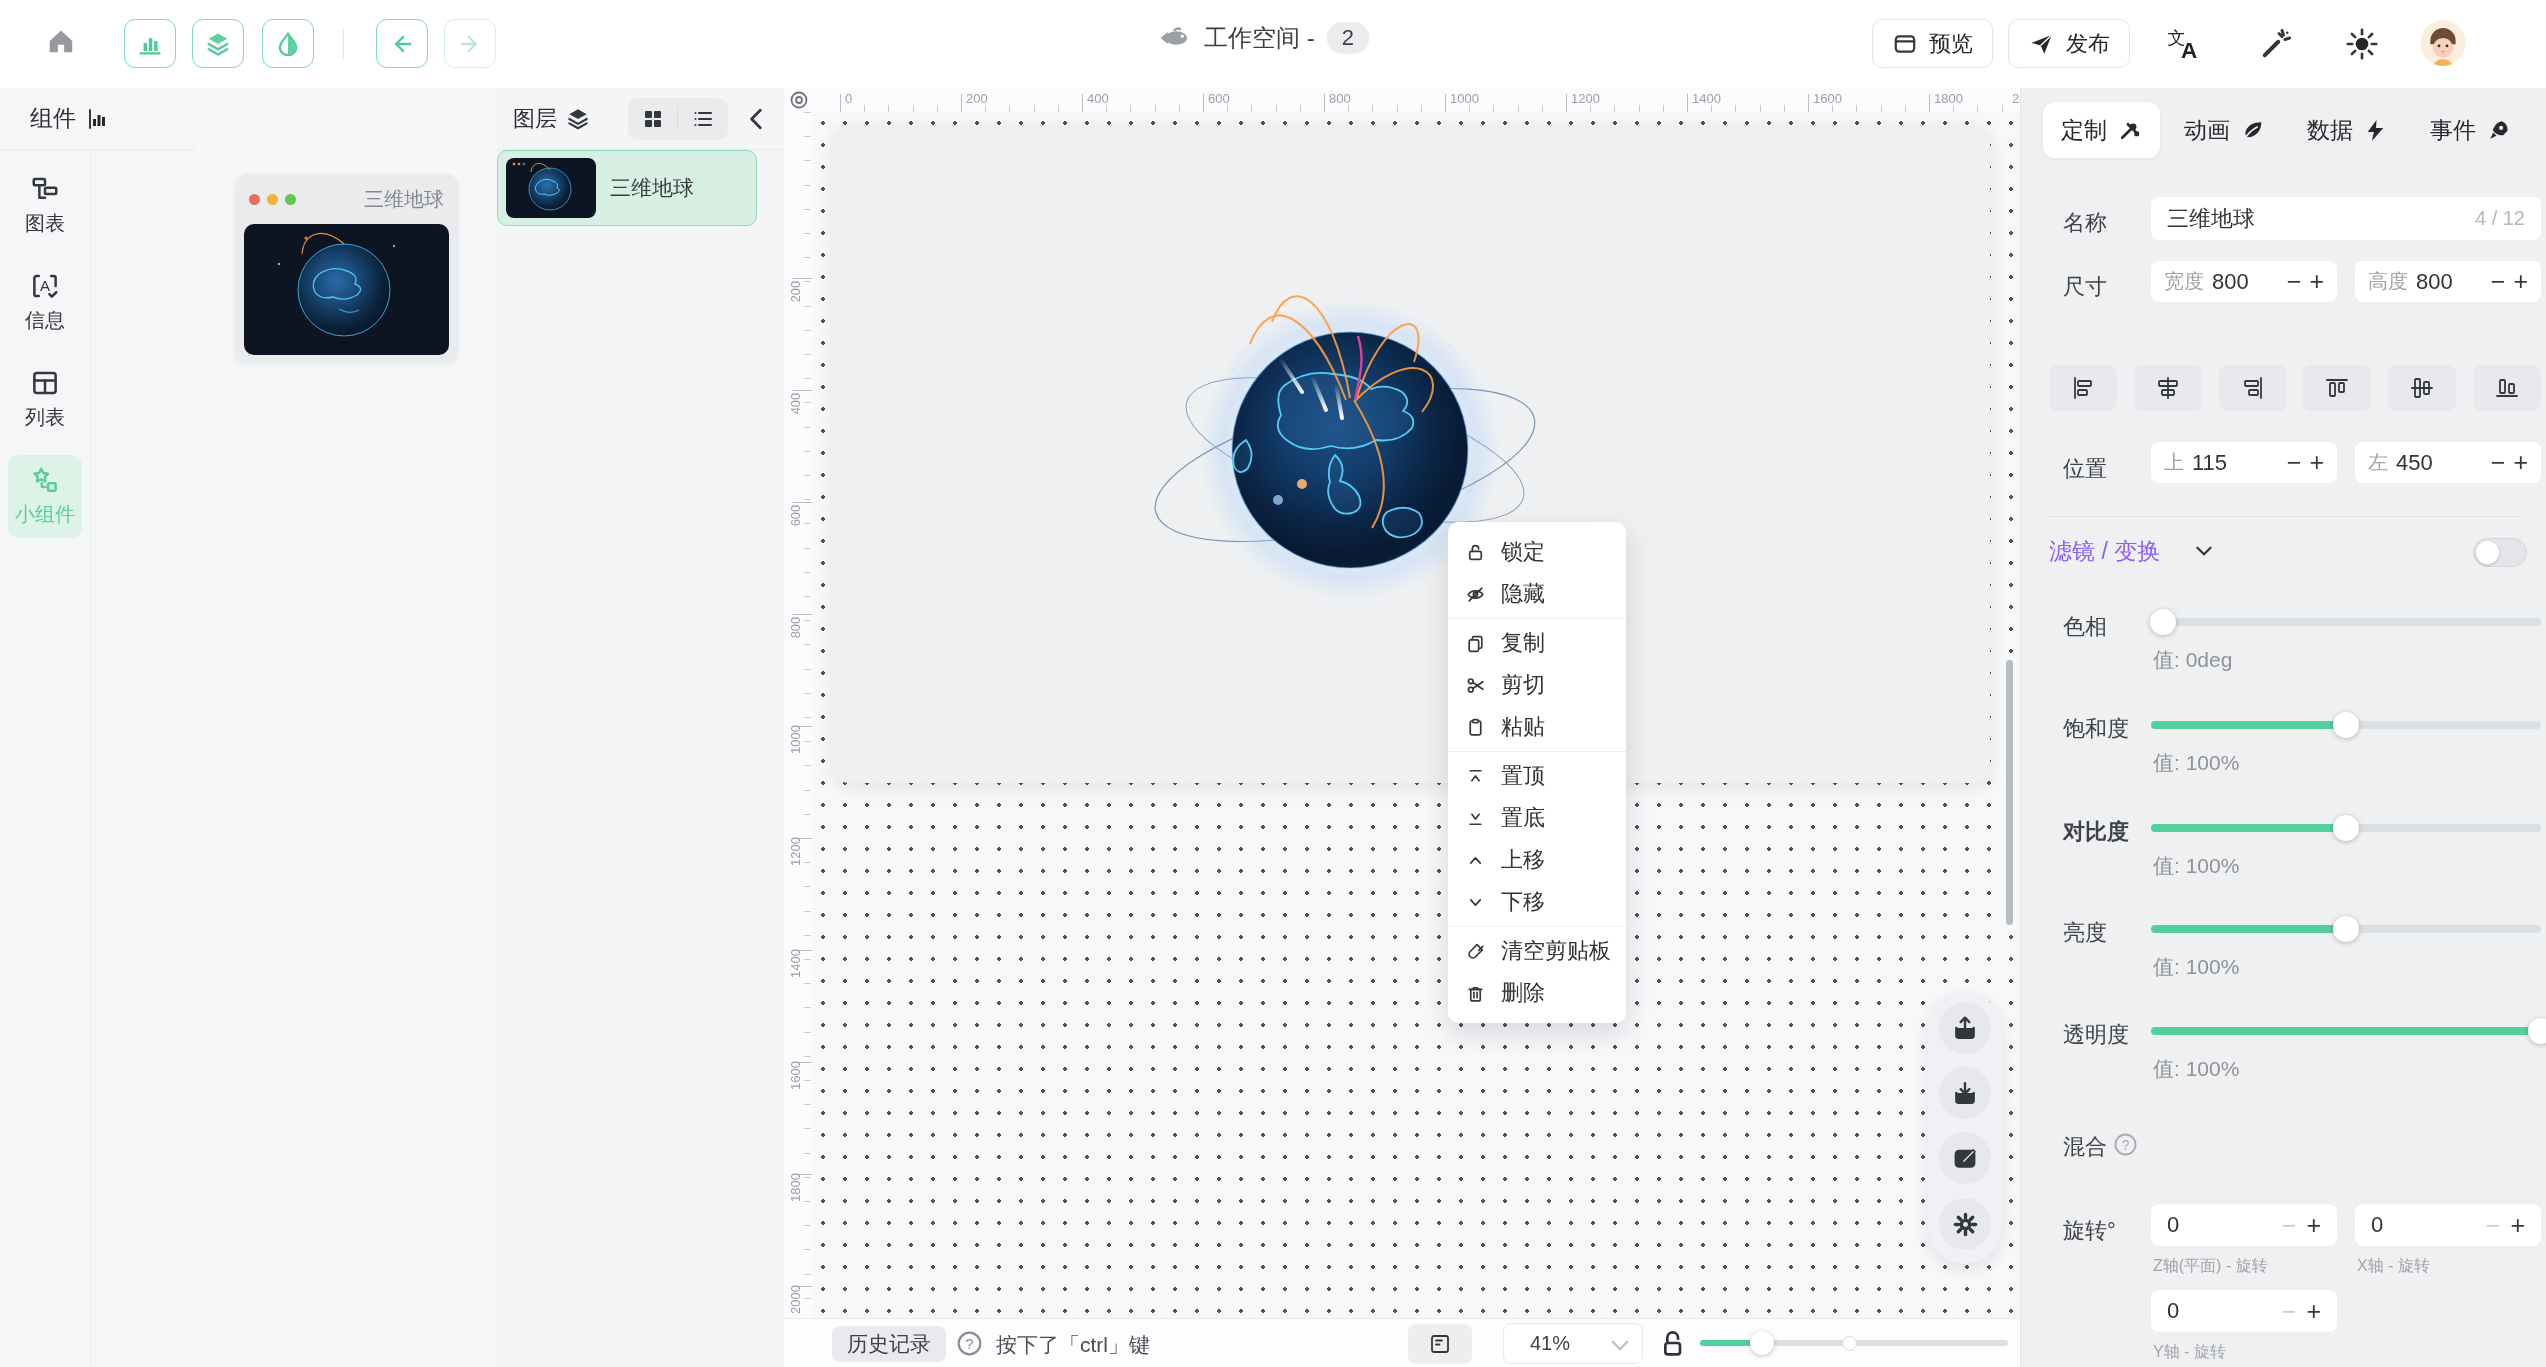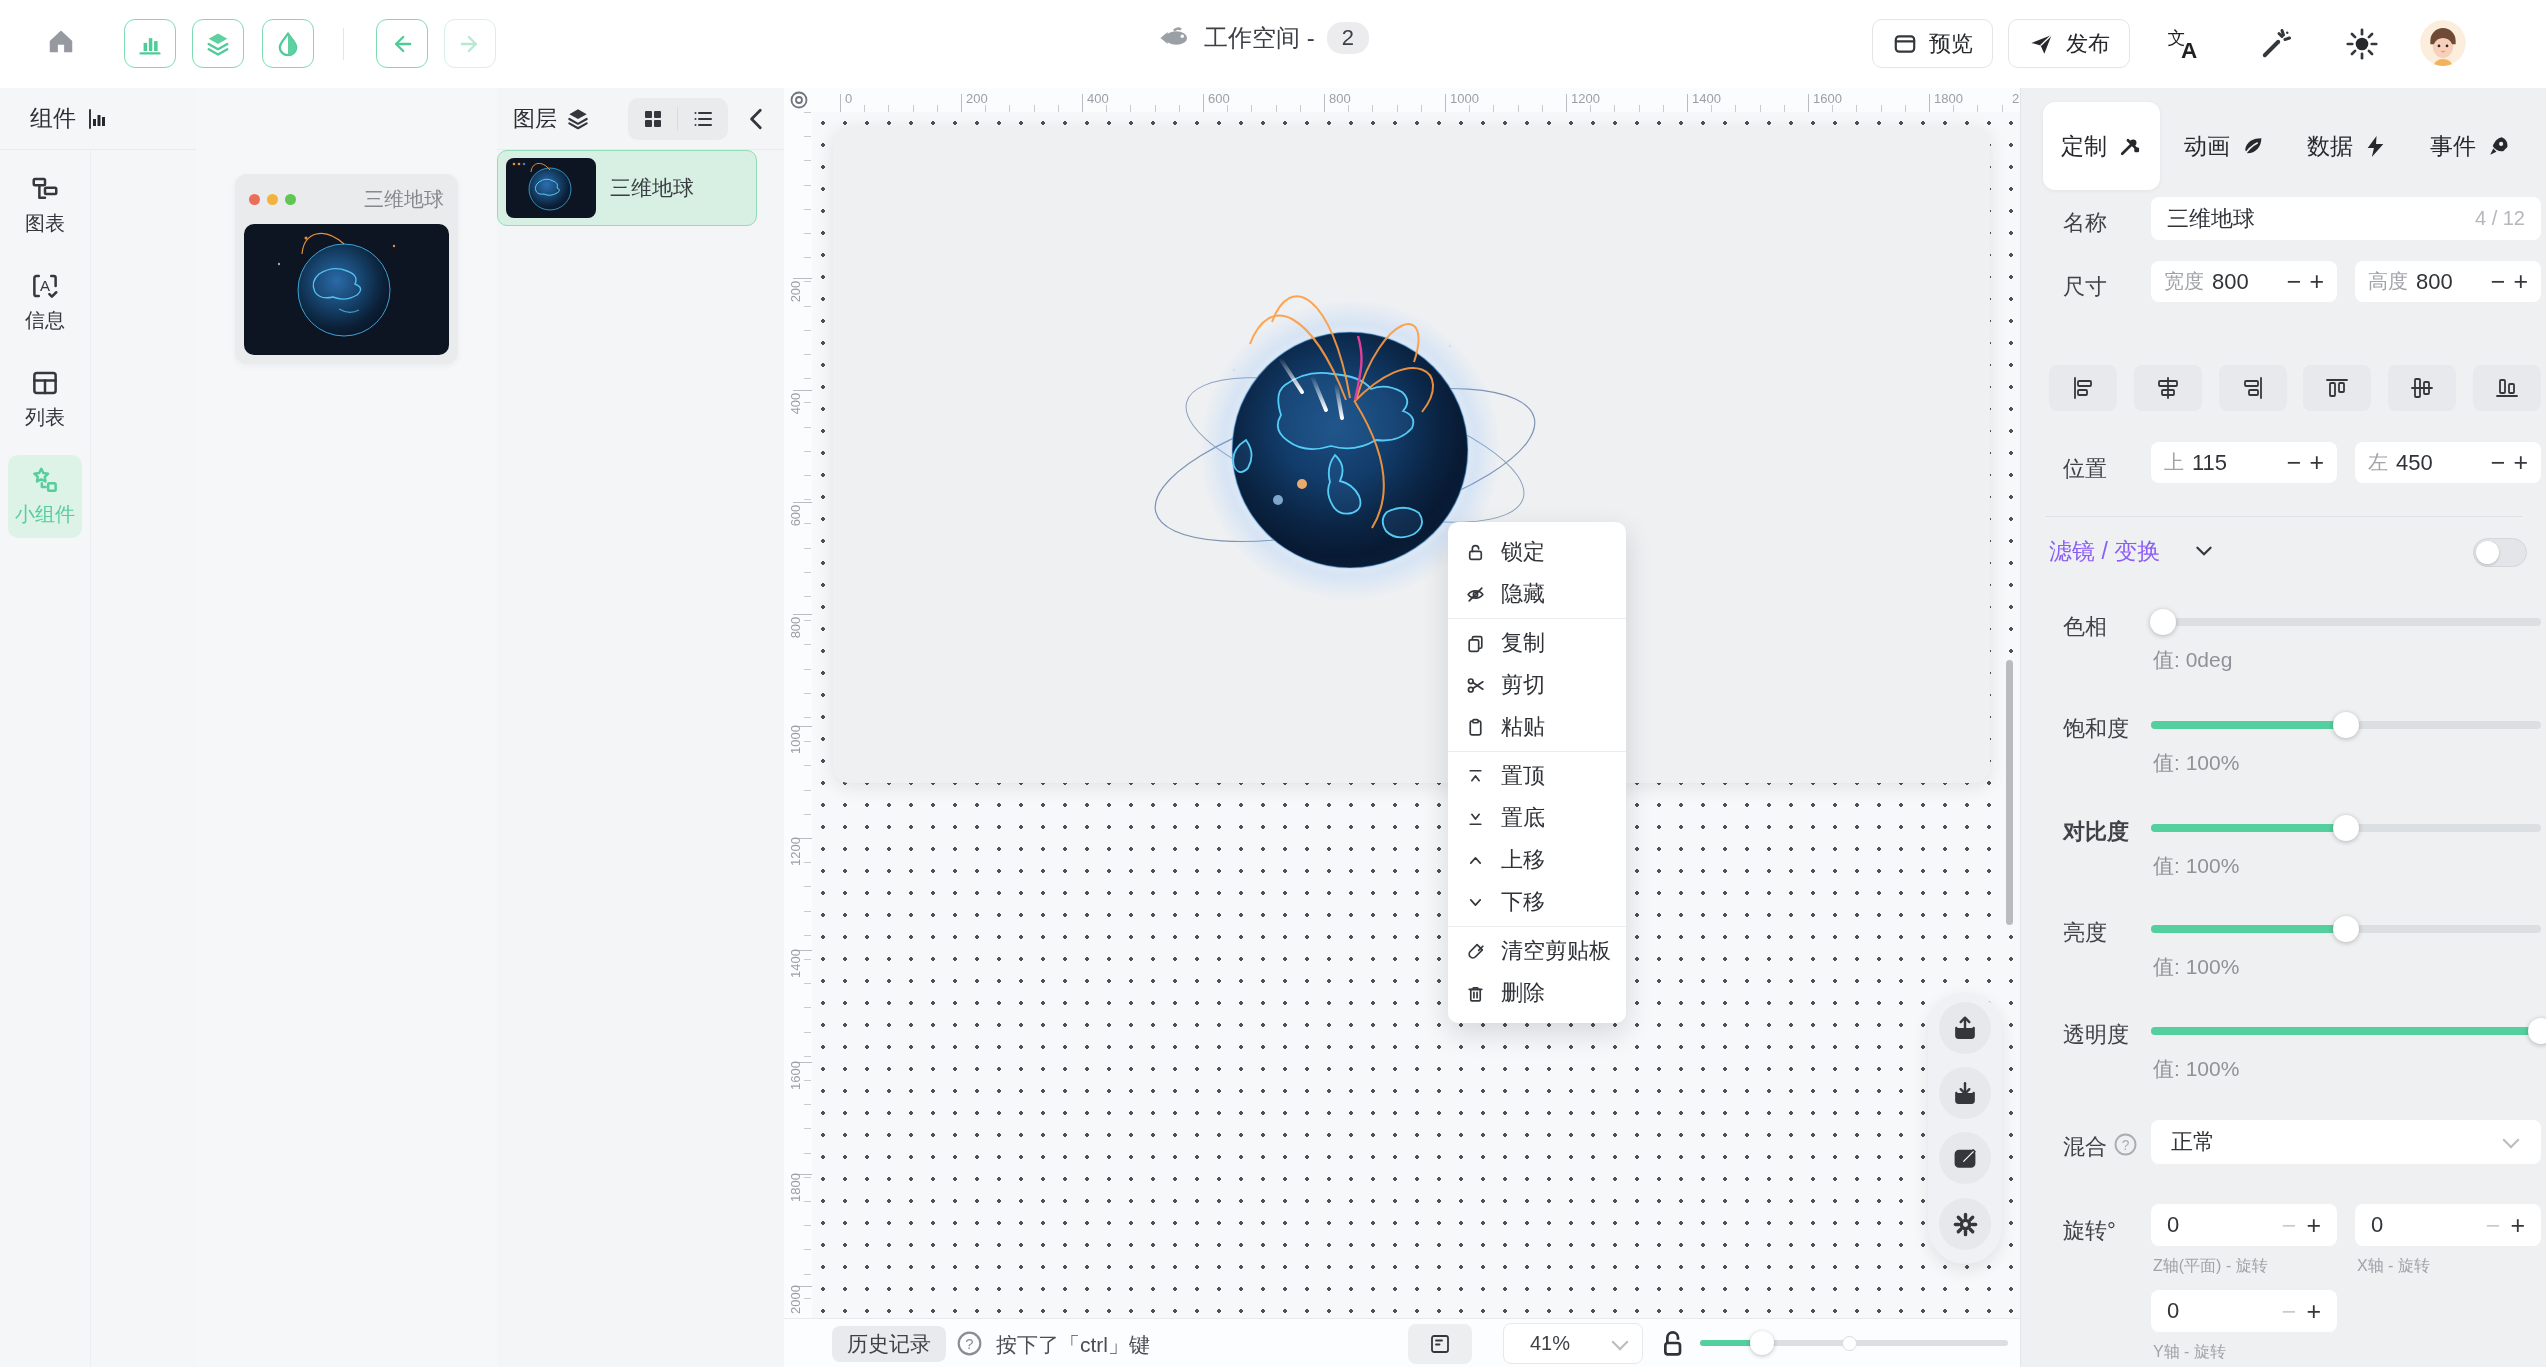--- a/index.html
+++ b/index.html
@@ -81,21 +81,21 @@
   #zoom-select{left:719px;top:4px;width:140px;height:41px;background:#fff;border:1px solid #e6e8ea;border-radius:8px;box-sizing:border-box;display:flex;align-items:center;font-size:20px;color:#3f4246;padding-left:26px;}
   .chev-dn{width:10px;height:10px;border-right:2px solid #b9bcc0;border-bottom:2px solid #b9bcc0;transform:rotate(45deg);margin-left:auto;margin-right:16px;margin-top:-4px;}
   #zslider{left:916px;top:21px;width:308px;height:6px;background:#dcdee1;border-radius:3px;}
   #zslider .fill{position:absolute;left:0;top:0;height:6px;width:62px;background:#54cf9e;border-radius:3px;}
   #zslider .hd{position:absolute;left:50px;top:-9px;width:24px;height:24px;border-radius:50%;background:#fff;box-shadow:0 1px 4px rgba(0,0,0,.25);}
   #zslider .mid{position:absolute;left:142px;top:-4px;width:13px;height:13px;border-radius:50%;background:#fff;border:1px solid #d9dbde;}
 
   
   #inspector{left:2020px;top:88px;width:526px;height:1279px;background:#eef0f2;border-left:1px solid #e2e4e7;}
   #tabs{left:22px;top:14px;display:flex;gap:6px;}
-  .tab{height:56px;border-radius:12px;display:flex;align-items:center;gap:10px;padding:16px 18px;font-size:23px;color:#26282c;}
+  .tab{height:56px;border-radius:12px;display:flex;align-items:center;gap:10px;padding:0 18px;font-size:23px;color:#26282c;}
   .tab.active{background:#fff;box-shadow:0 1px 4px rgba(40,44,50,.06);}
   .f-label{position:absolute;font-size:22px;color:#3f4246;}
   .box{position:absolute;background:#fff;border-radius:8px;box-sizing:border-box;display:flex;align-items:center;}
   .box .glb{color:#a0a3a8;font-size:20px;}
   .box .val{color:#303338;font-size:22px;}
   .step{font-size:25px;color:#34373c;line-height:1;}
   .step.lite{color:#c9cccf;}
   .alignbtn{position:absolute;width:68px;height:46px;background:#e7e9ec;border-radius:8px;display:flex;align-items:center;justify-content:center;}
   .divider{position:absolute;left:24px;width:478px;height:1px;background:#e0e2e5;}
   .track{position:absolute;width:390px;height:8px;background:#dcdfe2;border-radius:4px;}
@@ -791,24 +791,20 @@
     <div class="tfill" style="width:100%;"></div>
       <div class="thandle" style="left:377px;"></div>
   </div>
   <span class="vtext" style="left:132px;top:967px;">值: 100%</span>
 
   <span class="f-label" style="left:42px;top:1044px;">混合</span>
   <svg class="abs" style="left:92px;top:1044px;" width="25" height="25" viewBox="0 0 20 20">
       <circle cx="10" cy="10" r="8" fill="none" stroke="#a9acb0" stroke-width="1.5"></circle>
       <text x="10" y="14" text-anchor="middle" font-size="11" fill="#a9acb0" font-family="inherit">?</text>
     </svg>
-  <div class="box" style="left:130px;top:1032px;width:390px;height:44px;padding:0 20px;">
-    <span class="val">正常</span>
-    <i class="chev-dn" style="margin-right:4px;"></i>
-  </div>
 
   <span class="f-label" style="left:42px;top:1128px;">旋转°</span>
   <div class="box" style="left:130px;top:1116px;width:186px;height:42px;padding:0 16px;gap:10px;">
     <span class="val">0</span>
     <span class="step lite" style="margin-left:auto;">−</span>
     <span class="step">+</span>
   </div>
   <div class="box" style="left:334px;top:1116px;width:186px;height:42px;padding:0 16px;gap:10px;">
     <span class="val">0</span>
     <span class="step lite" style="margin-left:auto;">−</span>

